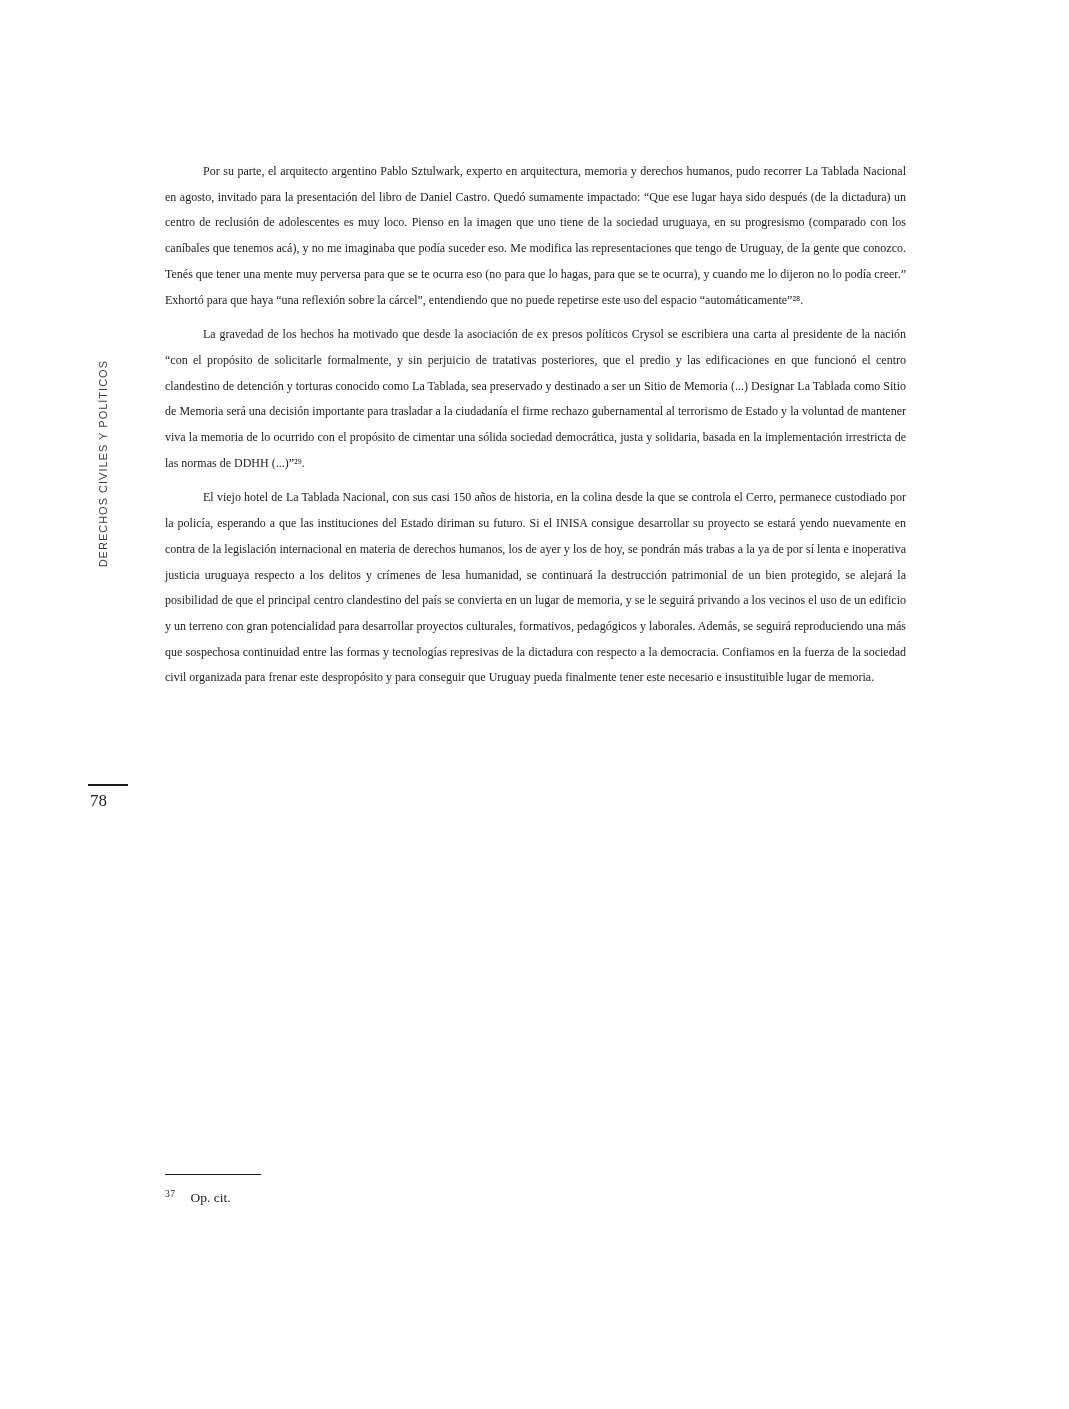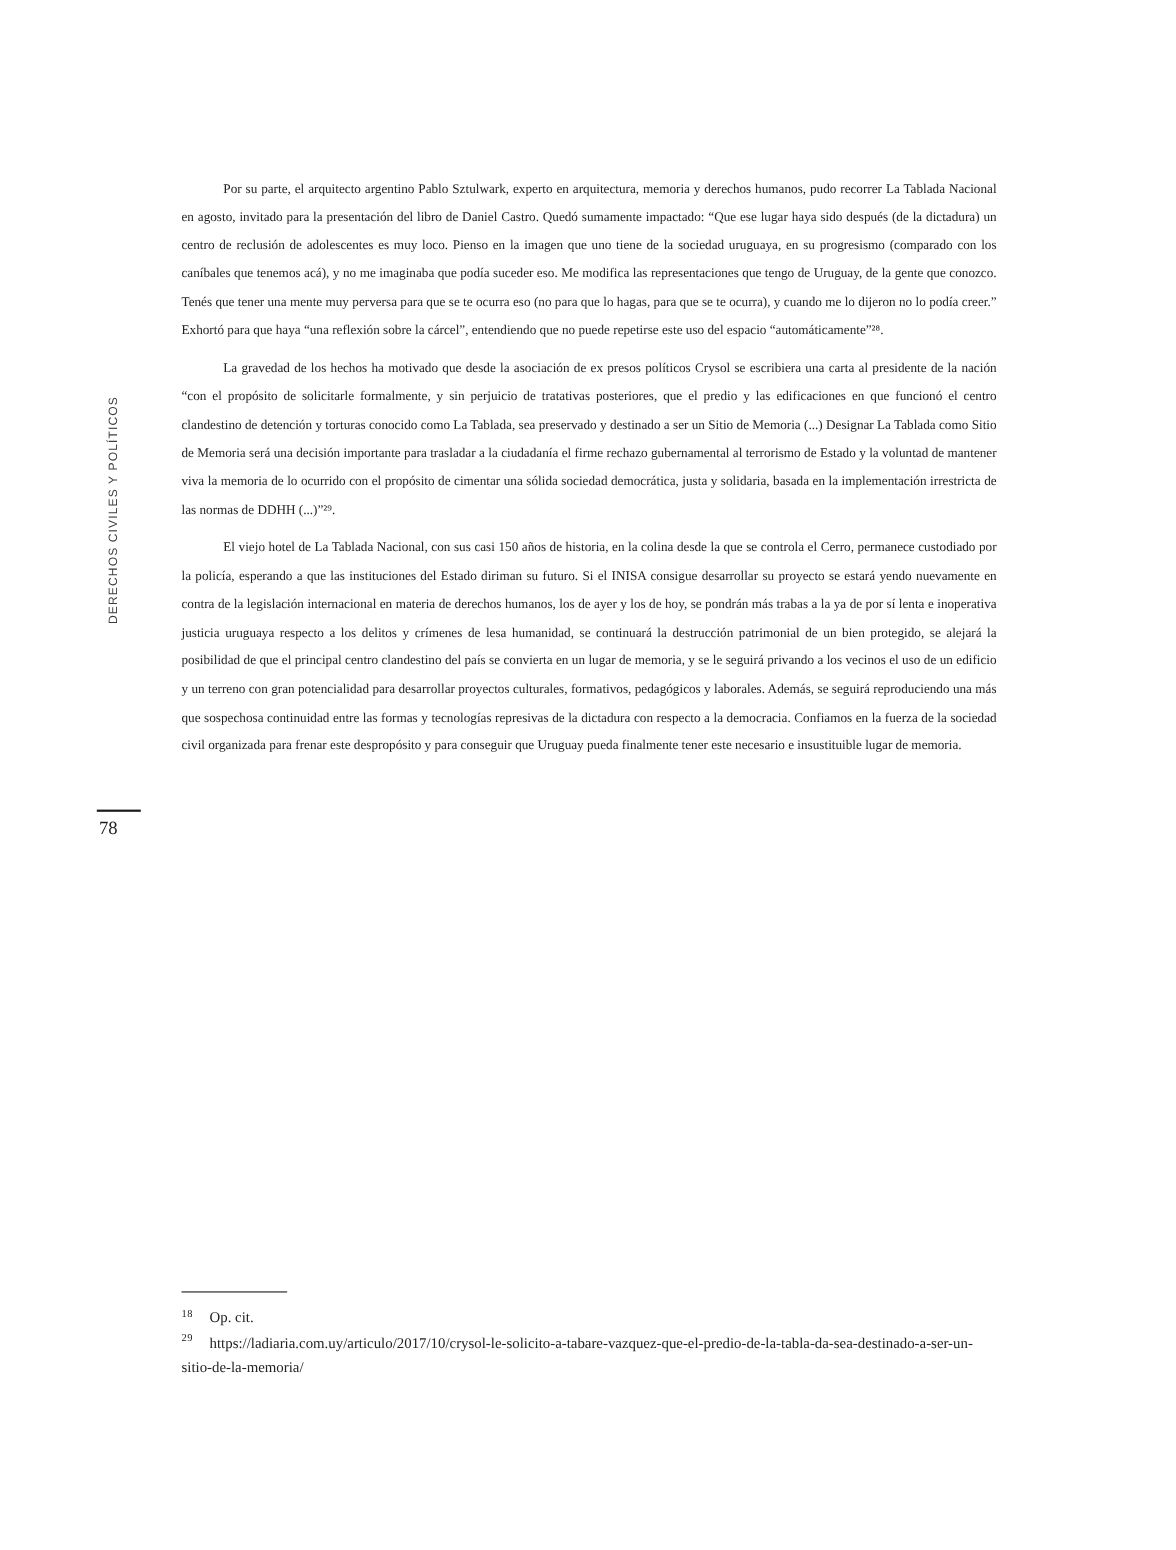--- a/index.html
+++ b/index.html
@@ -24,21 +24,21 @@
     transform: rotate(180deg);
     font-family: "Liberation Sans", sans-serif;
     font-size: 11px;
     letter-spacing: 1px;
     color: #3d3d3d;
     white-space: nowrap;
   }
   .pagenum-block {
     position: absolute;
     left: 88px;
-    top: 736px;
+    top: 784px;
     width: 40px;
     border-top: 2px solid #1a1a1a;
     padding-top: 5px;
     font-size: 17px;
     color: #1d1d1d;
     text-indent: 2px;
   }
   .body-text {
     position: absolute;
     left: 165px;
@@ -93,20 +93,17 @@
 
   <div class="body-text" lang="es">
     <p class="para">Por su parte, el arquitecto argentino Pablo Sztulwark, experto en arquitectura, memoria y derechos humanos, pudo recorrer La Tablada Nacional en agosto, invitado para la presentación del libro de Daniel Castro. Quedó sumamente impactado: “Que ese lugar haya sido después (de la dictadura) un centro de reclusión de adolescentes es muy loco. Pienso en la imagen que uno tiene de la sociedad uruguaya, en su progresismo (comparado con los caníbales que tenemos acá), y no me imaginaba que podía suceder eso. Me modifica las representaciones que tengo de Uruguay, de la gente que conozco. Tenés que tener una mente muy perversa para que se te ocurra eso (no para que lo hagas, para que se te ocurra), y cuando me lo dijeron no lo podía creer.” Exhortó para que haya “una reflexión sobre la cárcel”, entendiendo que no puede repetirse este uso del espacio “automáticamente”²⁸.</p>
     <p class="para">La gravedad de los hechos ha motivado que desde la asociación de ex presos políticos Crysol se escribiera una carta al presidente de la nación “con el propósito de solicitarle formalmente, y sin perjuicio de tratativas posteriores, que el predio y las edificaciones en que funcionó el centro clandestino de detención y torturas conocido como La Tablada, sea preservado y destinado a ser un Sitio de Memoria (...) Designar La Tablada como Sitio de Memoria será una decisión importante para trasladar a la ciudadanía el firme rechazo gubernamental al terrorismo de Estado y la voluntad de mantener viva la memoria de lo ocurrido con el propósito de cimentar una sólida sociedad democrática, justa y solidaria, basada en la implementación irrestricta de las normas de DDHH (...)”²⁹.</p>
     <p class="para">El viejo hotel de La Tablada Nacional, con sus casi 150 años de historia, en la colina desde la que se controla el Cerro, permanece custodiado por la policía, esperando a que las instituciones del Estado diriman su futuro. Si el INISA consigue desarrollar su proyecto se estará yendo nuevamente en contra de la legislación internacional en materia de derechos humanos, los de ayer y los de hoy, se pondrán más trabas a la ya de por sí lenta e inoperativa justicia uruguaya respecto a los delitos y crímenes de lesa humanidad, se continuará la destrucción patrimonial de un bien protegido, se alejará la posibilidad de que el principal centro clandestino del país se convierta en un lugar de memoria, y se le seguirá privando a los vecinos el uso de un edificio y un terreno con gran potencialidad para desarrollar proyectos culturales, formativos, pedagógicos y laborales. Además, se seguirá reproduciendo una más que sospechosa continuidad entre las formas y tecnologías represivas de la dictadura con respecto a la democracia. Confiamos en la fuerza de la sociedad civil organizada para frenar este despropósito y para conseguir que Uruguay pueda finalmente tener este necesario e insustituible lugar de memoria.</p>
   </div>
 
   <div class="footnotes">
     <div class="fn-rule"></div>
     <p class="footnote">
-      <sup class="fn-marker">18</sup><span>Op. cit.</span>
-    </p>
-    <p class="footnote">
-      <sup class="fn-marker">29</sup><span>https://ladiaria.com.uy/articulo/2017/10/crysol-le-solicito-a-tabare-vazquez-que-el-predio-de-la-tabla-da-sea-destinado-a-ser-un-sitio-de-la-memoria/</span>
+      <sup class="fn-marker">37</sup><span>Op. cit.</span>
     </p>
   </div>
 
 </div>
 
 </body></html>

